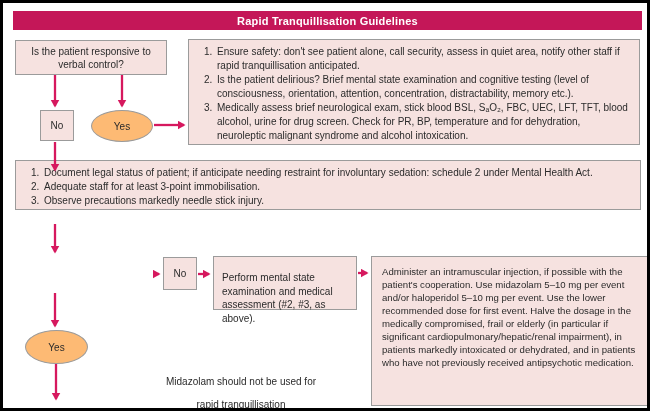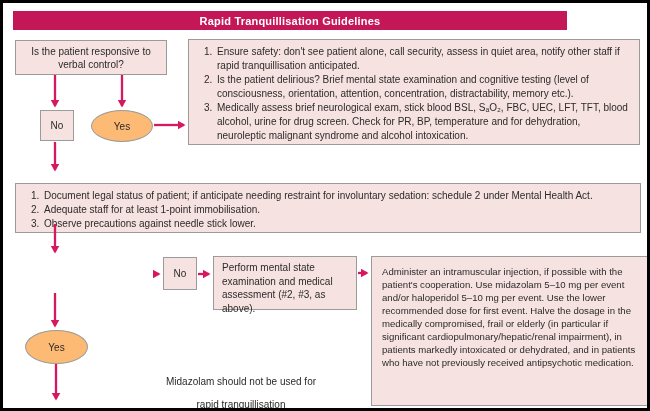--- a/index.html
+++ b/index.html
@@ -12,21 +12,21 @@
     position: relative;
     width: 650px;
     height: 411px;
     background: #fff;
     border: 3px solid #000;
     overflow: hidden;
     color: #2b2b2b;
   }
   .banner {
     position: absolute;
-    left: 10px; top: 8px; width: 554px; height: 19px;
+    left: 10px; top: 8px; width: 629px; height: 19px;
     background: #c41758;
     color: #fff;
     font-weight: bold;
     font-size: 11px;
     display: flex; align-items: center; justify-content: center;
     letter-spacing: 0.2px;
   }
   .box {
     position: absolute;
     background: #f6e2e0;
@@ -45,25 +45,25 @@
     border-radius: 50%;
     display: flex; align-items: center; justify-content: center;
     font-size: 10px;
   }
   #q1 { left: 12px; top: 37px; width: 152px; height: 35px; padding: 2px 12px; }
   #safety-box { left: 185px; top: 36px; width: 452px; height: 106px; padding: 5px 10px 5px 6px; }
   #safety-box ol, #band-box ol { margin-left: 20px; }
   #safety-box li { line-height: 14px; padding-left: 2px; }
   #no1 { left: 37px; top: 107px; width: 34px; height: 31px; }
   #yes1 { left: 88px; top: 107px; width: 62px; height: 32px; }
-  #band-box { left: 12px; top: 180px; width: 626px; height: 50px; padding: 5px 8px 19px 6px; }
+  #band-box { left: 12px; top: 157px; width: 626px; height: 50px; padding: 5px 8px 19px 6px; }
   #band-box li { line-height: 14px; padding-left: 2px; }
   #q2 { left: 12px; top: 253px; width: 137px; height: 36px; padding: 3px 6px; display: flex; align-items: center; }
   #no2 { left: 160px; top: 254px; width: 34px; height: 33px; }
-  #assess-box { left: 210px; top: 253px; width: 144px; height: 54px; padding: 4px 8px; line-height: 13.5px; }
+  #assess-box { left: 210px; top: 253px; width: 144px; height: 54px; padding: 14px 8px; line-height: 13.5px; }
   #administer-box { left: 368px; top: 253px; width: 293px; height: 150px; padding: 8px 10px; font-size: 9.6px; line-height: 13px; }
   #administer-box p + p { margin-top: 12px; }
   #yes2 { left: 22px; top: 327px; width: 63px; height: 34px; }
   #midaz-note {
     position: absolute;
     left: 152px; top: 367px; width: 172px;
     text-align: center;
     font-size: 10px; line-height: 23px;
   }
   .arrows { position: absolute; left: 0; top: 0; pointer-events: none; }
@@ -87,22 +87,22 @@
     </ol>
   </div>
 
   <div class="box center-box" id="no1">No</div>
 
   <div class="ellipse" id="yes1">Yes</div>
 
   <div class="box" id="band-box">
     <ol>
       <li>Document legal status of patient; if anticipate needing restraint for involuntary sedation: schedule 2 under Mental Health Act.</li>
-      <li>Adequate staff for at least 1-point immobilisation.</li>
-      <li>Observe precautions against needle stick lower.</li>
+      <li>Adequate staff for at least 3-point immobilisation.</li>
+      <li>Observe precautions markedly needle stick injury.</li>
     </ol>
   </div>
 
 
   <div class="box center-box" id="no2">No</div>
 
   <div class="box" id="assess-box">Perform mental state examination and medical assessment (#2, #3, as above).</div>
 
   <div class="box" id="administer-box">
     <p>Administer an intramuscular injection, if possible with the patient's cooperation. Use midazolam 5–10 mg per event and/or haloperidol 5–10 mg per event. Use the lower recommended dose for first event. Halve the dosage in the medically compromised, frail or elderly (in particular if significant cardiopulmonary/hepatic/renal impairment), in patients markedly intoxicated or dehydrated, and in patients who have not previously received antipsychotic medication.</p>

